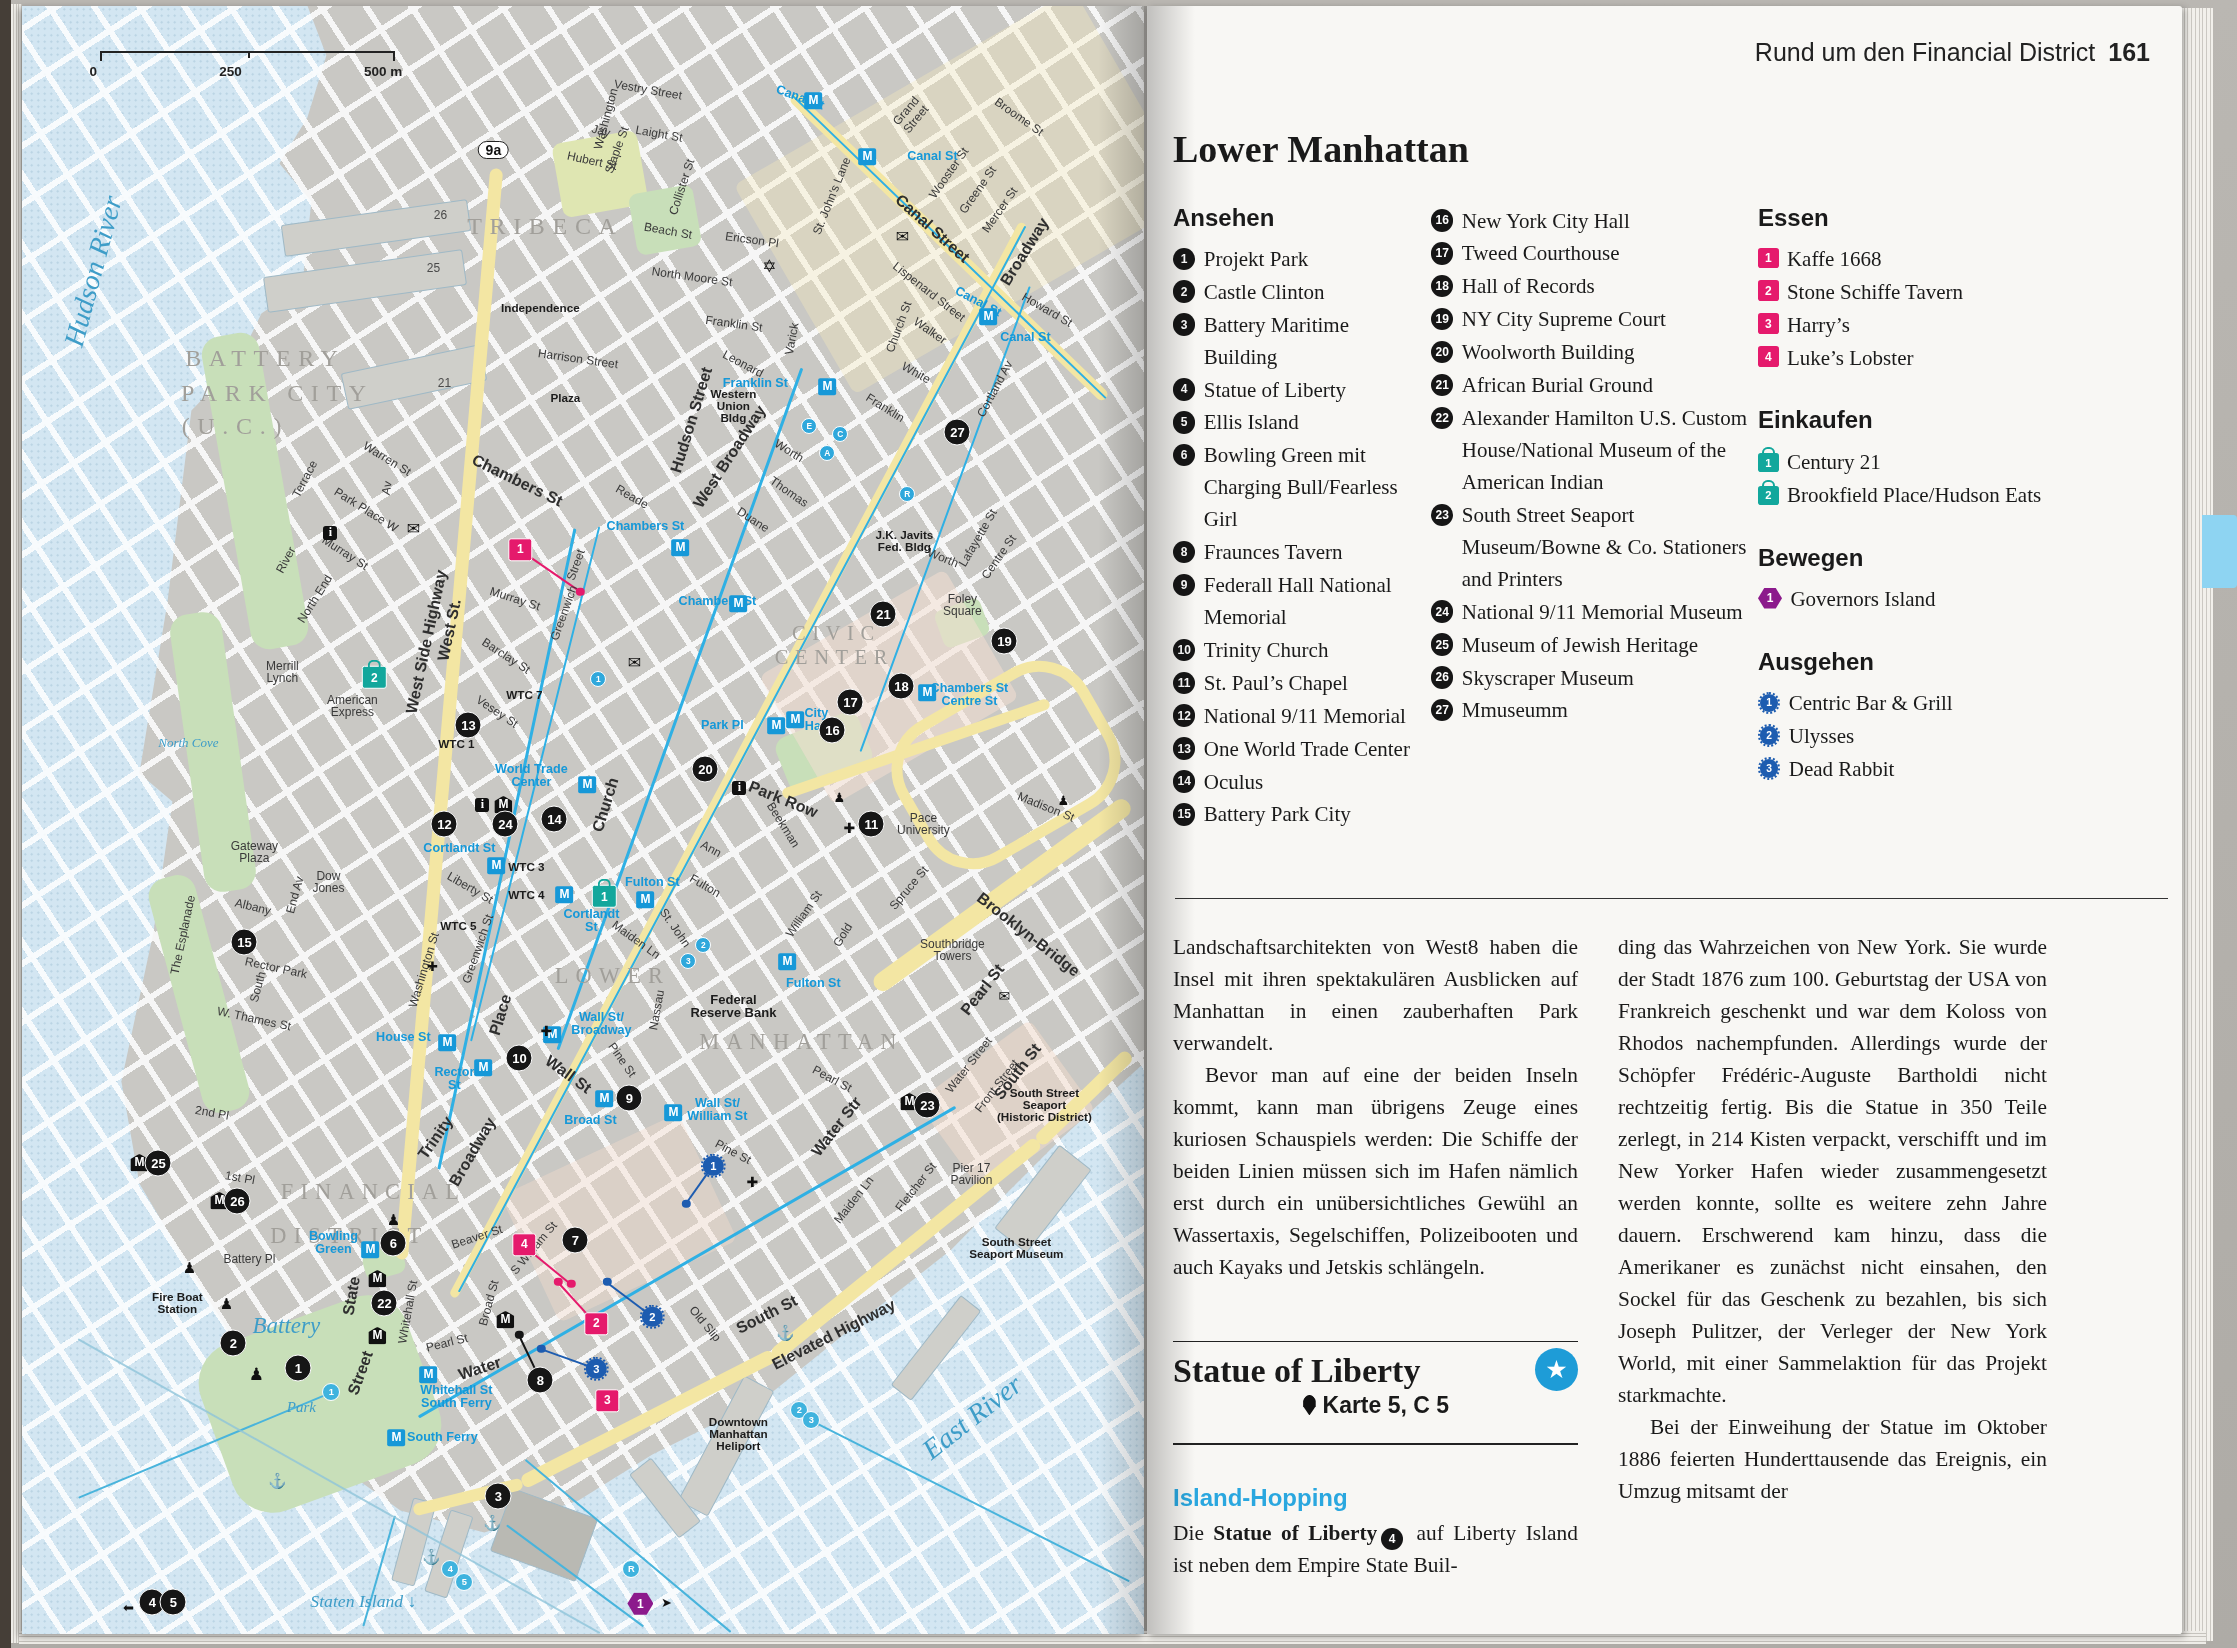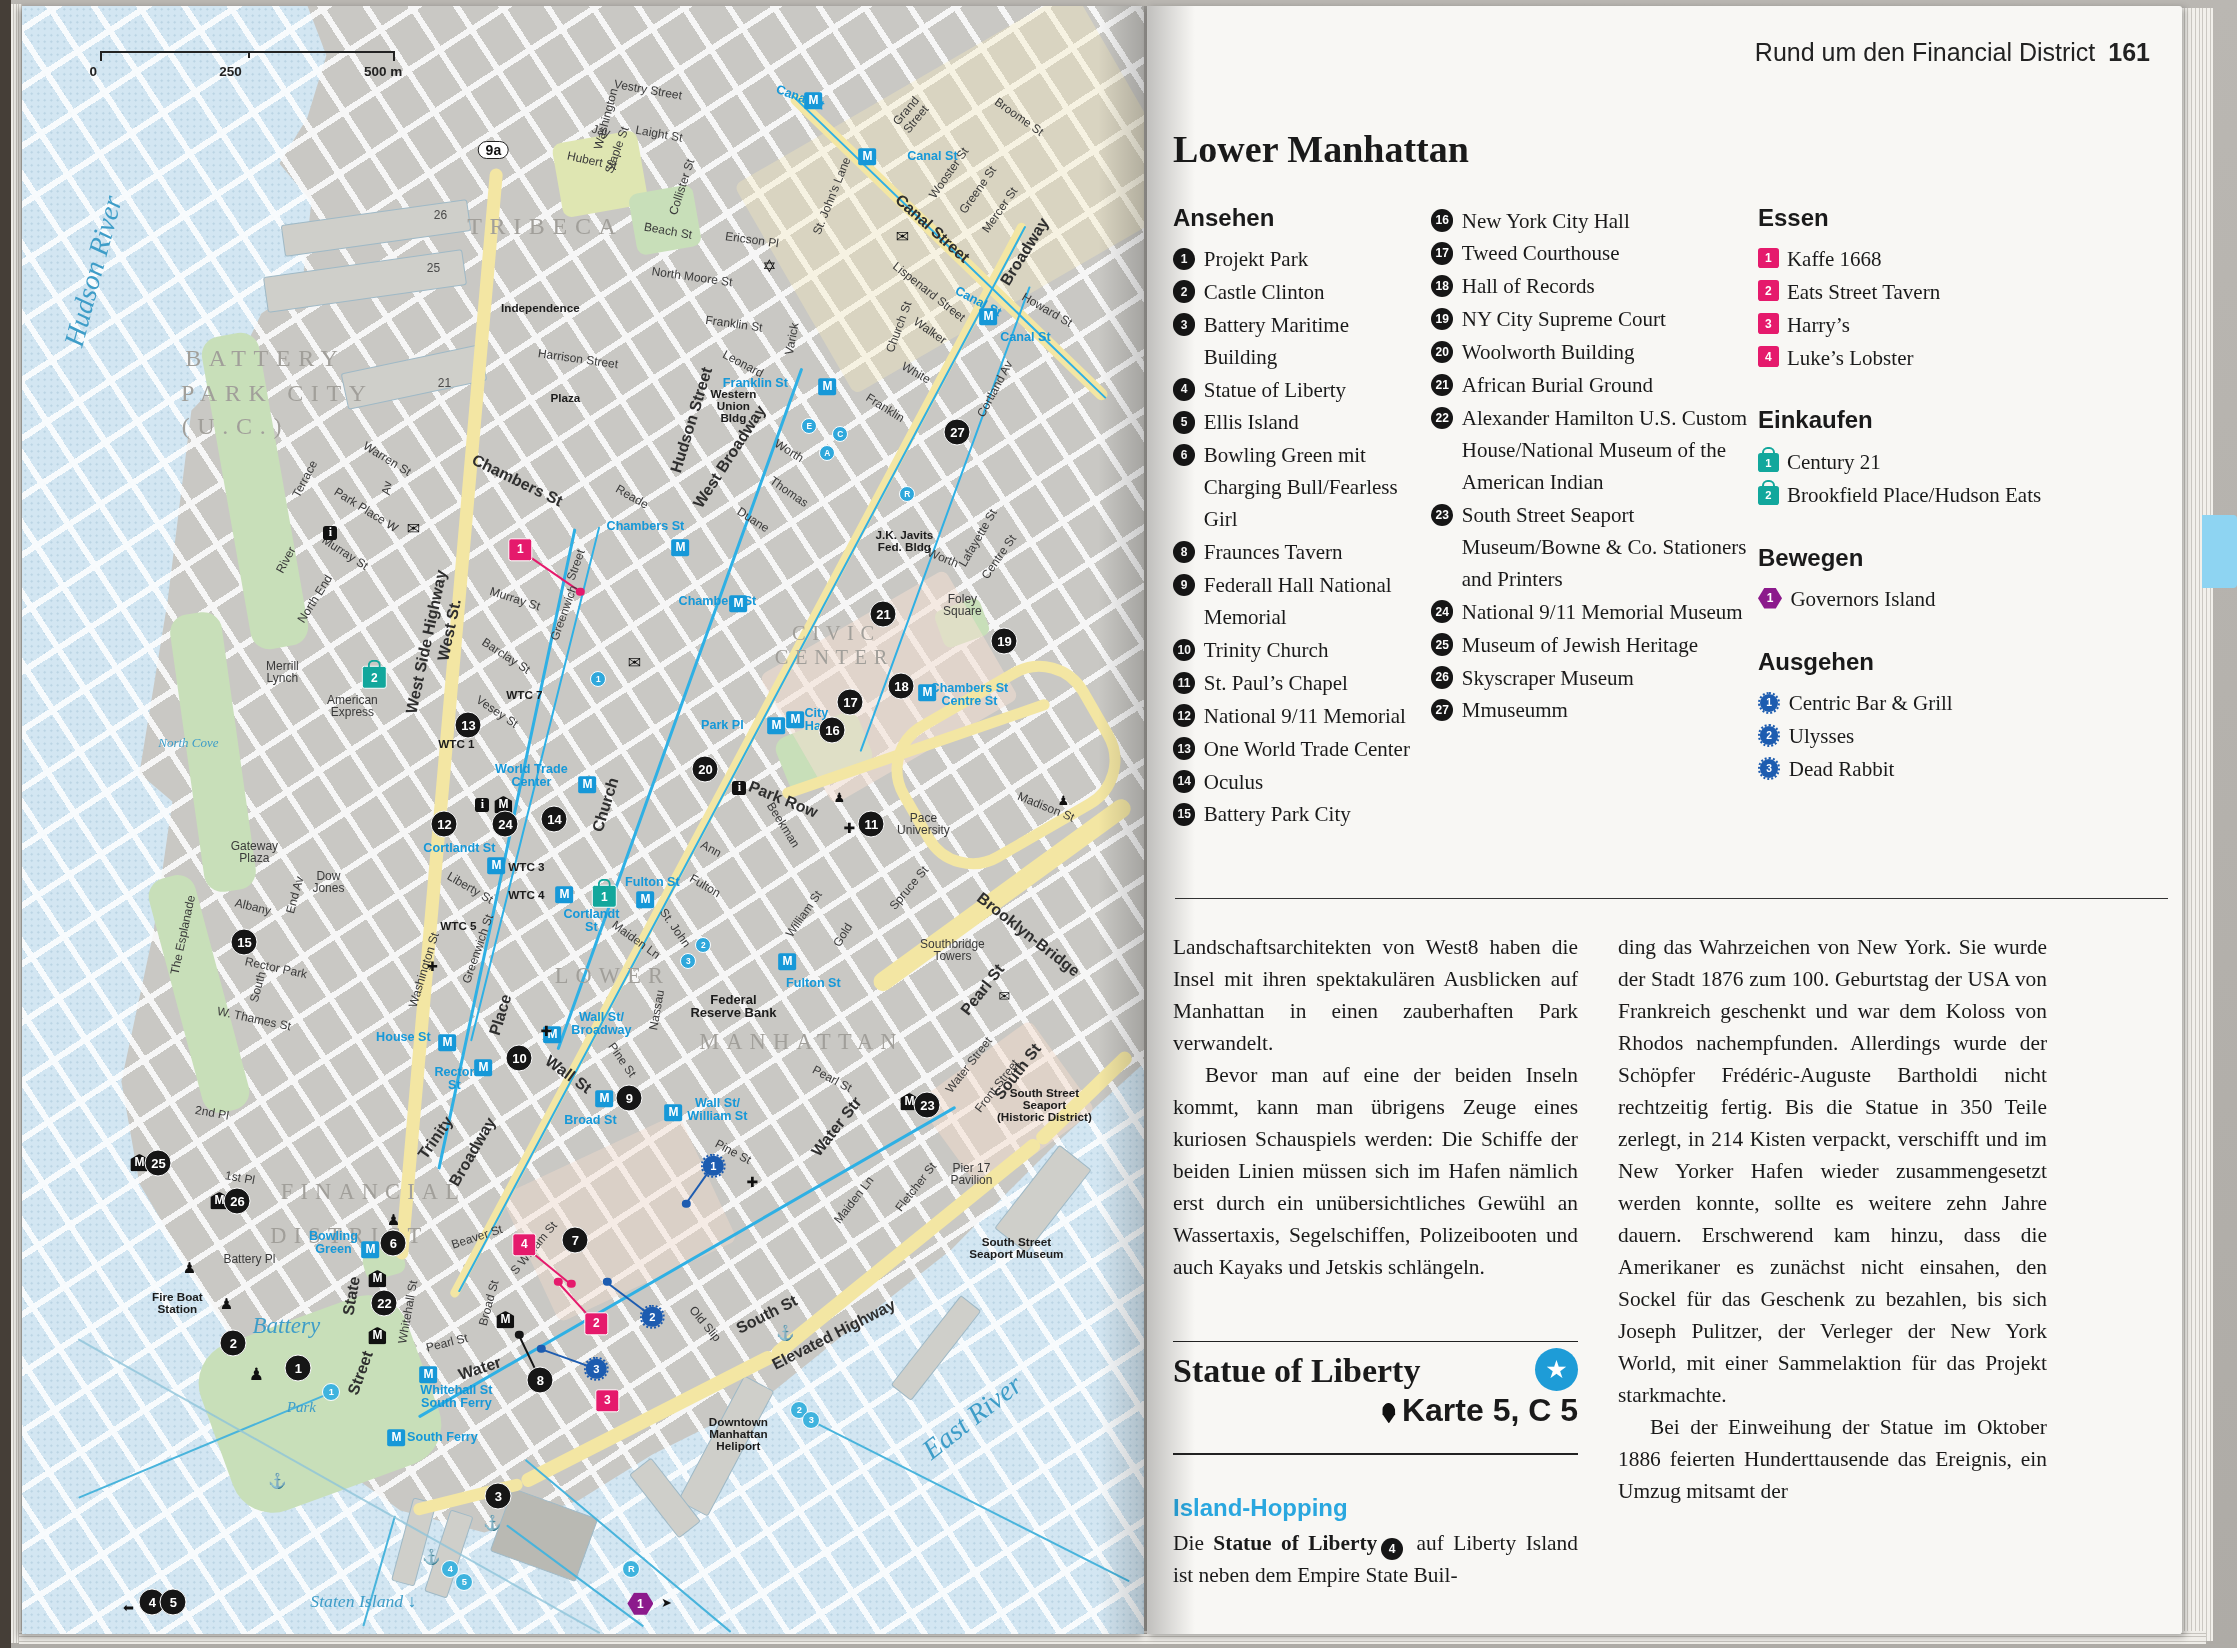--- a/index.html
+++ b/index.html
@@ -91,21 +91,21 @@
   .col-text{position:absolute;top:925px;font-family:"Liberation Serif",serif;
       font-size:21.4px;line-height:32px;text-align:justify;}
   .col-text p{margin:0;}
   .col-text p.ind{text-indent:32px;}
   .feature{position:absolute;left:26px;top:1335px;width:405px;}
   .feature .rule{height:1.9px;background:#222;}
   .feature-row{position:relative;padding:9.3px 0 13px 0;}
   .feature-title{font-family:"Liberation Serif",serif;font-weight:bold;font-size:34px;}
   .feature-star{position:absolute;right:0;top:5.6px;width:43px;height:43px;border-radius:50%;
       background:#1e9cd7;color:#fff;display:flex;align-items:center;justify-content:center;font-size:25px;}
-  .feature-ref{text-align:right;font-weight:bold;font-size:32px;margin:1.9px 0 11.2px 0;}
+  .feature-ref{text-align:center;font-weight:bold;font-size:23px;margin:1.9px 0 11.2px 0;}
   .pin{display:inline-block;width:15px;height:20.5px;background:#111;border-radius:50% 50% 50% 50%/60% 60% 40% 40%;
       clip-path:polygon(50% 100%,8% 55%,8% 22%,30% 0,70% 0,92% 22%,92% 55%);position:relative;top:2.8px;margin-right:5.6px;}
   .subhead{font-weight:bold;font-size:24px;color:#2aa7df;margin:0 0 5.6px 0;}
   .feature-para{font-family:"Liberation Serif",serif;font-size:21.4px;line-height:32px;text-align:justify;}
   .inline-badge{display:inline-flex;width:22.4px;height:22.4px;border-radius:50%;background:#161616;color:#fff;
       align-items:center;justify-content:center;font-family:"Liberation Sans",sans-serif;
       font-weight:bold;font-size:12px;position:relative;top:2.8px;margin:0 3.7px;}
 </style>
 </head>
 <body>
@@ -579,21 +579,21 @@
         </div>
       </div>
     <div class="leg-col" style="left:611px;top:196px;width:317px;">
         <div class="leg-head">Essen</div>
         <div class="leg-item">
           <span class="leg-badge b-food">1</span>
           <span>Kaffe 1668</span>
         </div>
         <div class="leg-item">
           <span class="leg-badge b-food">2</span>
-          <span>Eats Street Tavern</span>
+          <span>Stone Schiffe Tavern</span>
         </div>
         <div class="leg-item">
           <span class="leg-badge b-food">3</span>
           <span>Harry’s</span>
         </div>
         <div class="leg-item">
           <span class="leg-badge b-food">4</span>
           <span>Luke’s Lobster</span>
         </div>
         <div class="leg-gap"></div>

